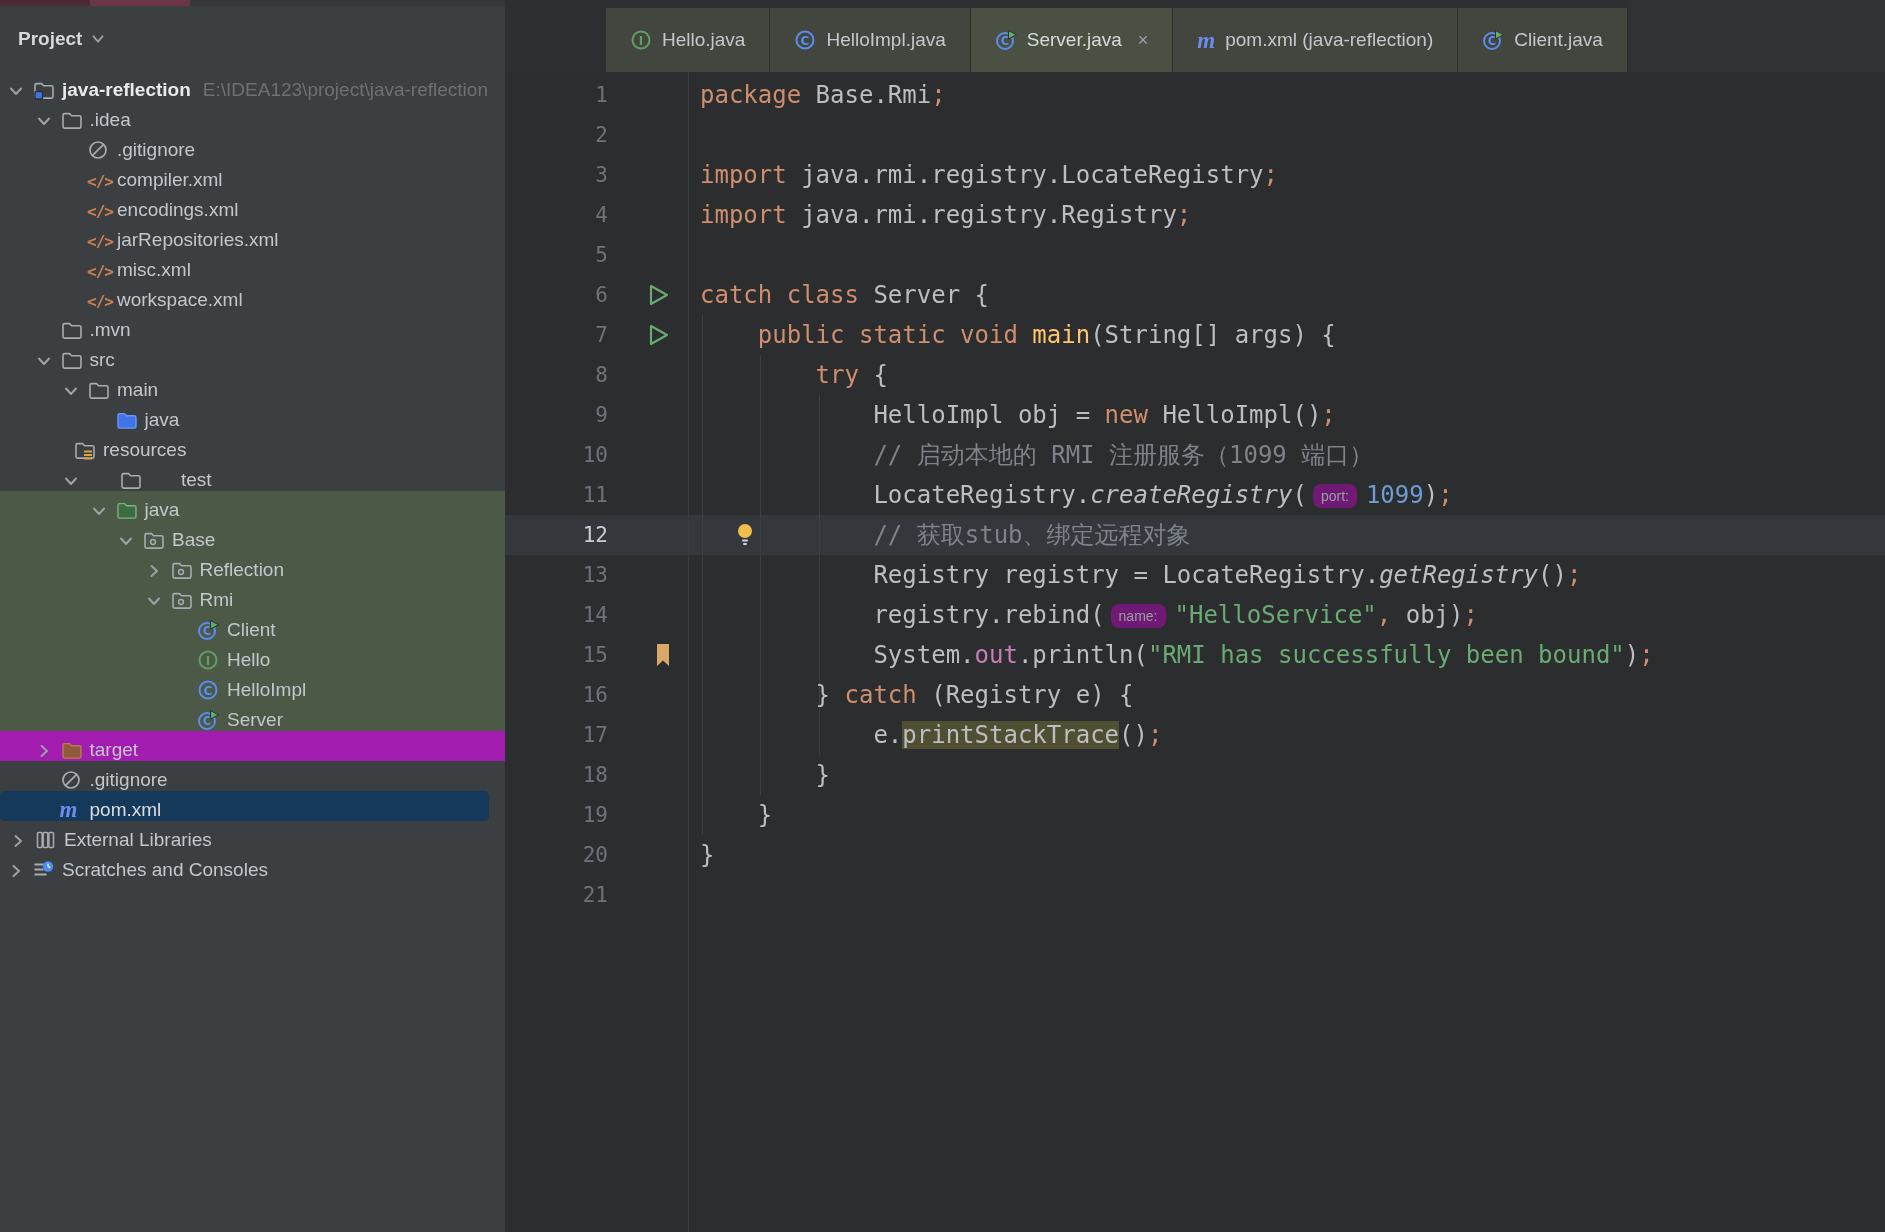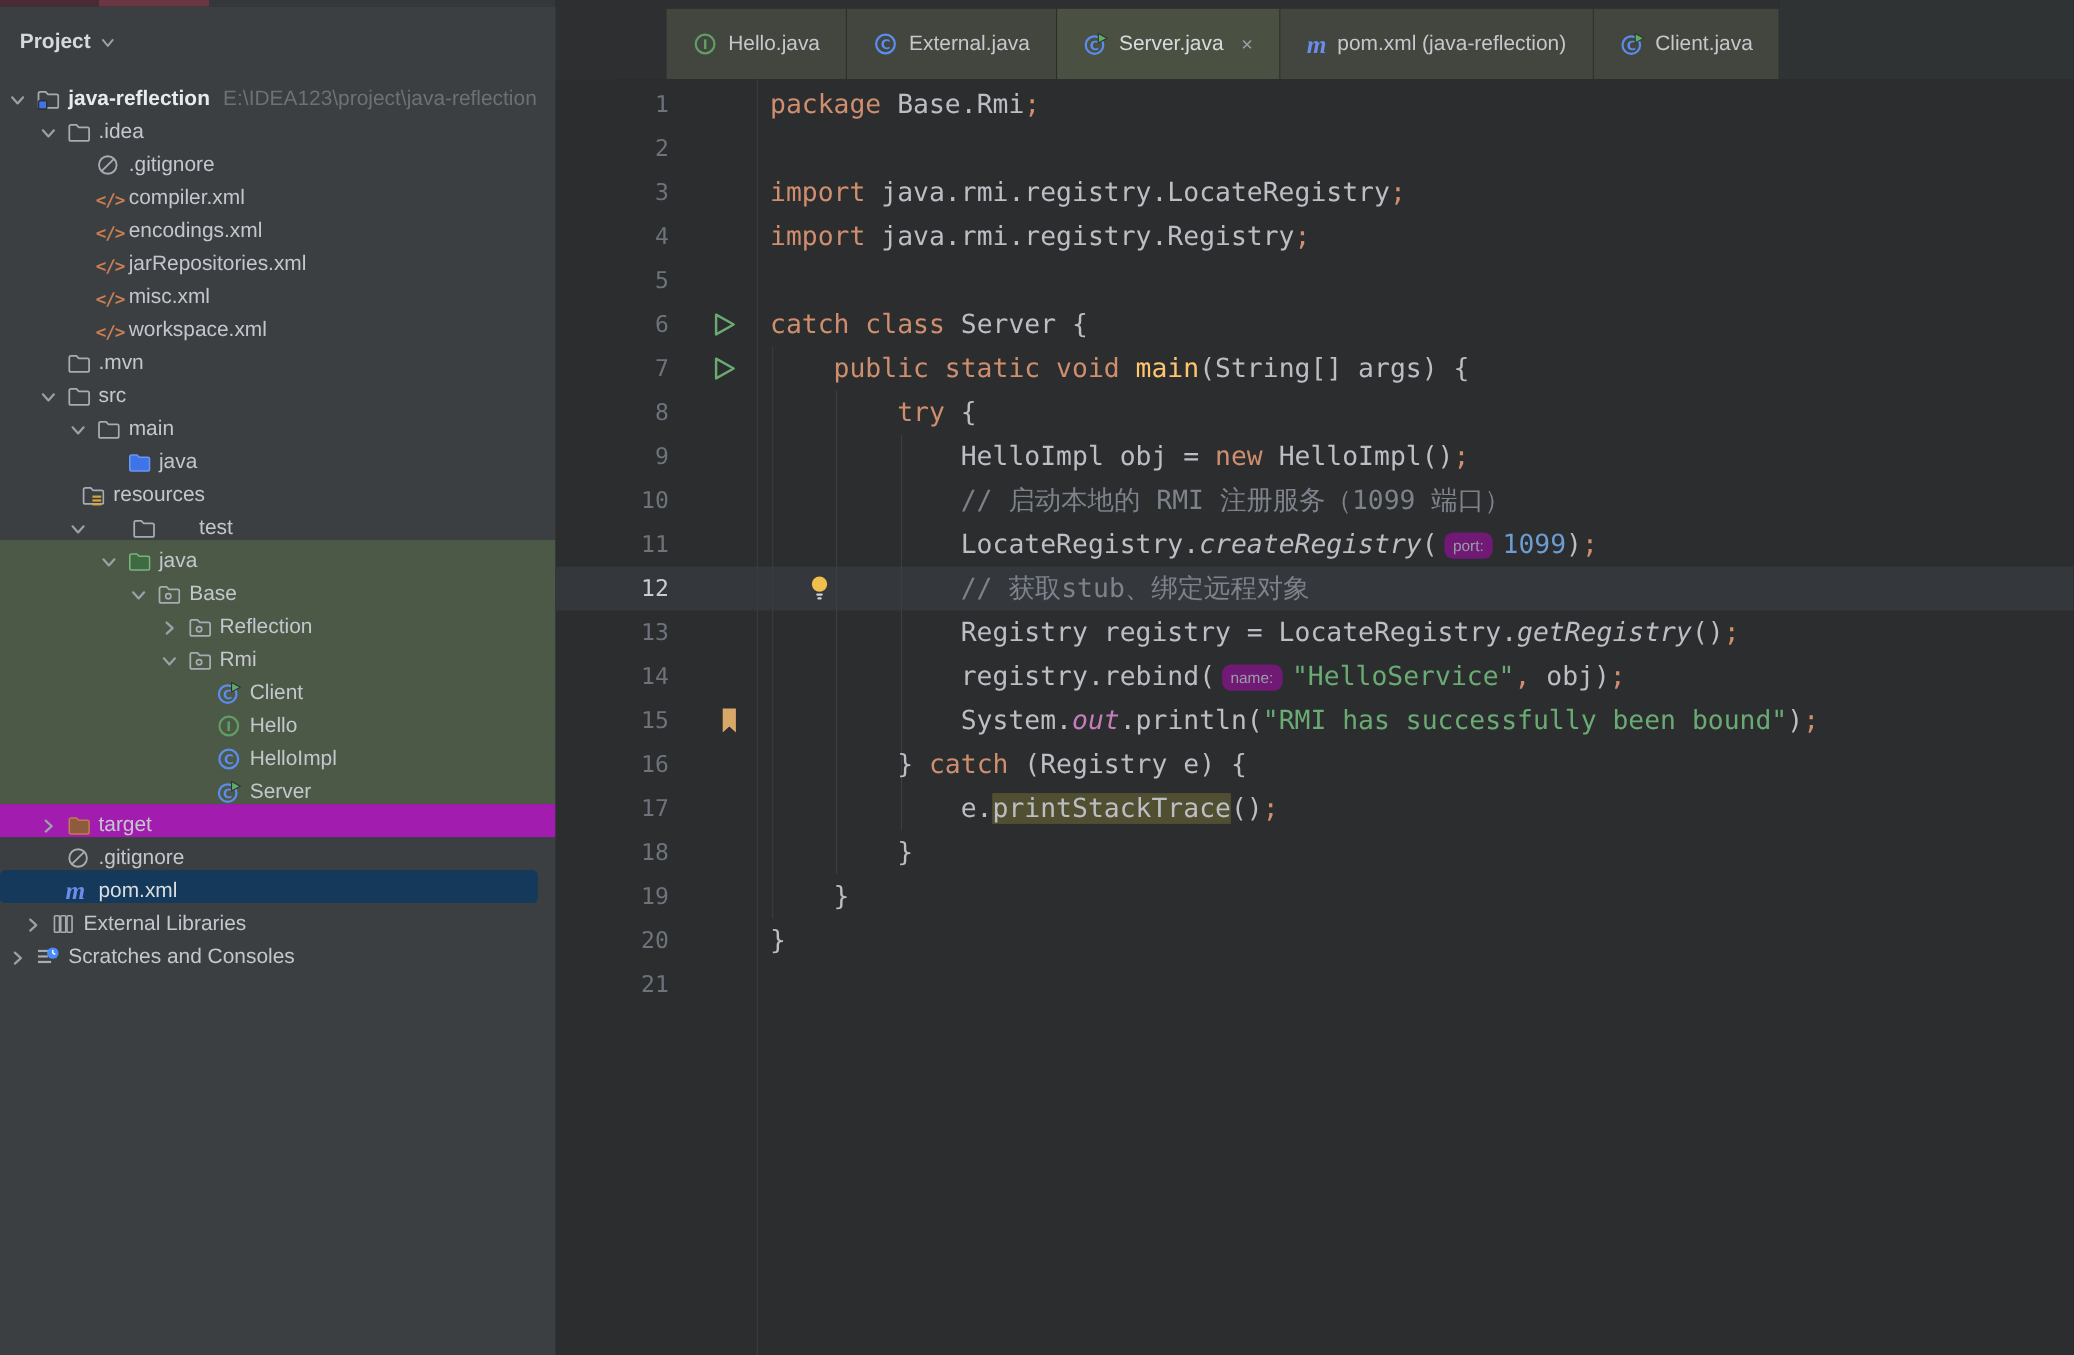--- a/index.html
+++ b/index.html
@@ -56,21 +56,21 @@
   .gicon { position:absolute; top:50%; transform:translateY(-50%); display:flex; align-items:center; }
   .g-run { left:140px; } .g-bulb { left:229px; } .g-bm { left:148px; }
 
   
   .tk-k { color:#CF8E6D; }
   .tk-d { color:#BCBEC4; }
   .tk-p { color:#CF8E6D; }
   .tk-s { color:#6AAB73; }
   .tk-c { color:#7D828B; }
   .tk-n { color:#6C9CD1; }
-  .tk-f { color:#C77DBB; font-style:italic; }
+  .tk-f { color:#C77DBB; }
   .tk-im { color:#BCBEC4; font-style:italic; }
   .tk-de { color:#FFC66D; }
   .tk-hl { color:#BCBEC4; background:#514F32; }
   .tk-chip { display:inline-block; font-family:"Liberation Sans", sans-serif; font-size:14px;
              line-height:24px; color:#989EA6; background:#701a75; border-radius:8px;
              padding:0 8px; margin:0 9px 0 6px; vertical-align:2px; }
 </style>
 </head>
 <body>
 
@@ -346,21 +346,21 @@
         </span>
         <span class="tlabel">.gitignore</span>
       </div>
       <div class="trow bg-selected" style="padding-left: 33.5px;">
         <span class="chev"></span>
         <span class="ticon">
           <span class="mavglyph">m</span>
         </span>
         <span class="tlabel">pom.xml</span>
       </div>
-      <div class="trow" style="padding-left: 20px;">
+      <div class="trow" style="padding-left: 8px;">
         <span class="chev">
           <svg width="20" height="20" viewBox="0 0 20 20">
             <polyline points="7.5,5 13,10 7.5,15" fill="none" stroke="#9BA1A8" stroke-width="2" stroke-linecap="round" stroke-linejoin="round"></polyline>
           </svg>
         </span>
         <span class="ticon">
           <svg width="22" height="22" viewBox="0 0 22 22">
             <rect x="3.5" y="3.5" width="4.6" height="15" rx="1" fill="none" stroke="#A7ACB2" stroke-width="1.5"></rect>
             <rect x="9.2" y="3.5" width="4.6" height="15" rx="1" fill="none" stroke="#A7ACB2" stroke-width="1.5"></rect>
             <rect x="14.9" y="3.5" width="4.6" height="15" rx="1" fill="none" stroke="#A7ACB2" stroke-width="1.5"></rect>
@@ -396,21 +396,21 @@
         <circle cx="11" cy="11" r="8.5" fill="none" stroke="#5F9E64" stroke-width="2"></circle>
         <text x="11" y="15.5" text-anchor="middle" font-family="DejaVu Sans" font-size="12" font-weight="700" fill="#5F9E64">I</text>
       </svg>
       <span>Hello.java</span>
     </div>
     <div class="tab">
       <svg width="22" height="22" viewBox="0 0 22 22">
         <circle cx="11" cy="11" r="8.5" fill="none" stroke="#5B8DEF" stroke-width="2"></circle>
         <text x="11" y="15.5" text-anchor="middle" font-family="DejaVu Sans" font-size="12" font-weight="700" fill="#5B8DEF">C</text>
       </svg>
-      <span>External.java</span>
+      <span>HelloImpl.java</span>
     </div>
     <div class="tab active">
       <svg width="22" height="22" viewBox="0 0 22 22">
         <circle cx="10" cy="12" r="8" fill="none" stroke="#5B8DEF" stroke-width="2"></circle>
         <text x="10" y="16.2" text-anchor="middle" font-family="DejaVu Sans" font-size="11.5" font-weight="700" fill="#5B8DEF">C</text>
         <polygon points="13.5,1.5 21.5,5.8 13.5,10" fill="#5FAD65" stroke="#2E3133" stroke-width="1"></polygon>
       </svg>
       <span>Server.java</span>
       <span class="close">×</span>
     </div>

